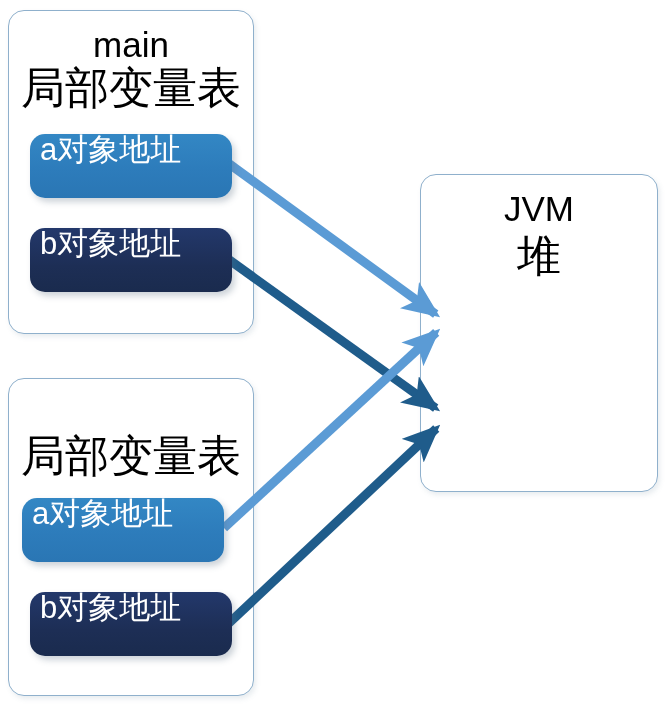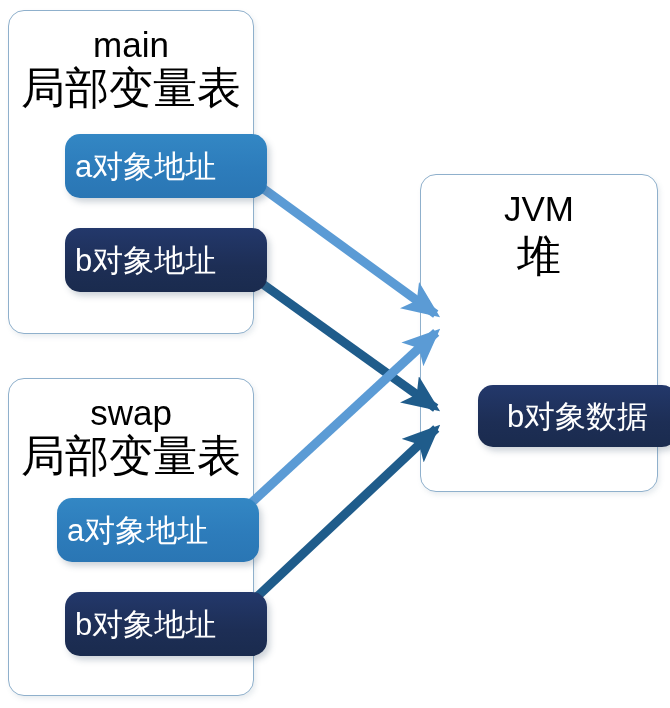--- a/index.html
+++ b/index.html
@@ -44,30 +44,29 @@
   }
   .title-line1 { font-size: 35px; }
   .title-line2 { font-size: 44px; }
 
   
   .slot {
     position: absolute;
     box-sizing: border-box;
     border-radius: 15px;
     display: flex;
-    align-items: center;
+    align-items: flex-start;
     justify-content: flex-start;
     color: #ffffff;
     font-size: 31px;
     line-height: 1;
     padding-left: 10px;
     white-space: nowrap;
     box-shadow: 3px 4px 6px rgba(90,110,130,0.30);
     z-index: 3;
-    margin-left: 35px;
   }
   .slot.light {
     background: linear-gradient(180deg, #3387C4 0%, #2D7CBB 55%, #2A76B4 100%);
   }
   .slot.dark {
     background: linear-gradient(180deg, #23386B 0%, #1D2E55 60%, #1A2B4E 100%);
   }
   .slot.heap {
     justify-content: center;
     padding-left: 0;
@@ -110,31 +109,27 @@
     <div class="frame-title title-line2" style="top: 52px;">局部变量表</div>
   </div>
   <div class="slot light" id="slot-main-a" style="left: 30px; top: 134px; width: 202px; height: 64px;">
     <span>a对象地址</span>
   </div>
   <div class="slot dark" id="slot-main-b" style="left: 30px; top: 228px; width: 202px; height: 64px;">
     <span>b对象地址</span>
   </div>
 
   <div class="frame" id="frame-swap" style="left: 8px; top: 378px; width: 246px; height: 318px;">
-    <div class="frame-title title-line1" style="top: 14px;">swap</div>
     <div class="frame-title title-line2" style="top: 52px;">局部变量表</div>
   </div>
   <div class="slot light" id="slot-swap-a" style="left: 22px; top: 498px; width: 202px; height: 64px;">
     <span>a对象地址</span>
   </div>
   <div class="slot dark" id="slot-swap-b" style="left: 30px; top: 592px; width: 202px; height: 64px;">
     <span>b对象地址</span>
   </div>
 
   <div class="frame" id="frame-heap" style="left: 420px; top: 174px; width: 238px; height: 318px;">
     <div class="frame-title title-line1" style="top: 14px;">JVM</div>
     <div class="frame-title title-line2" style="top: 56px;">堆</div>
   </div>
-  <div class="slot dark heap" id="slot-heap-b" style="left: 443px; top: 385px; width: 199px; height: 62px;">
-    <span>b对象数据</span>
-  </div>
 
 </div>
 
 </body></html>

